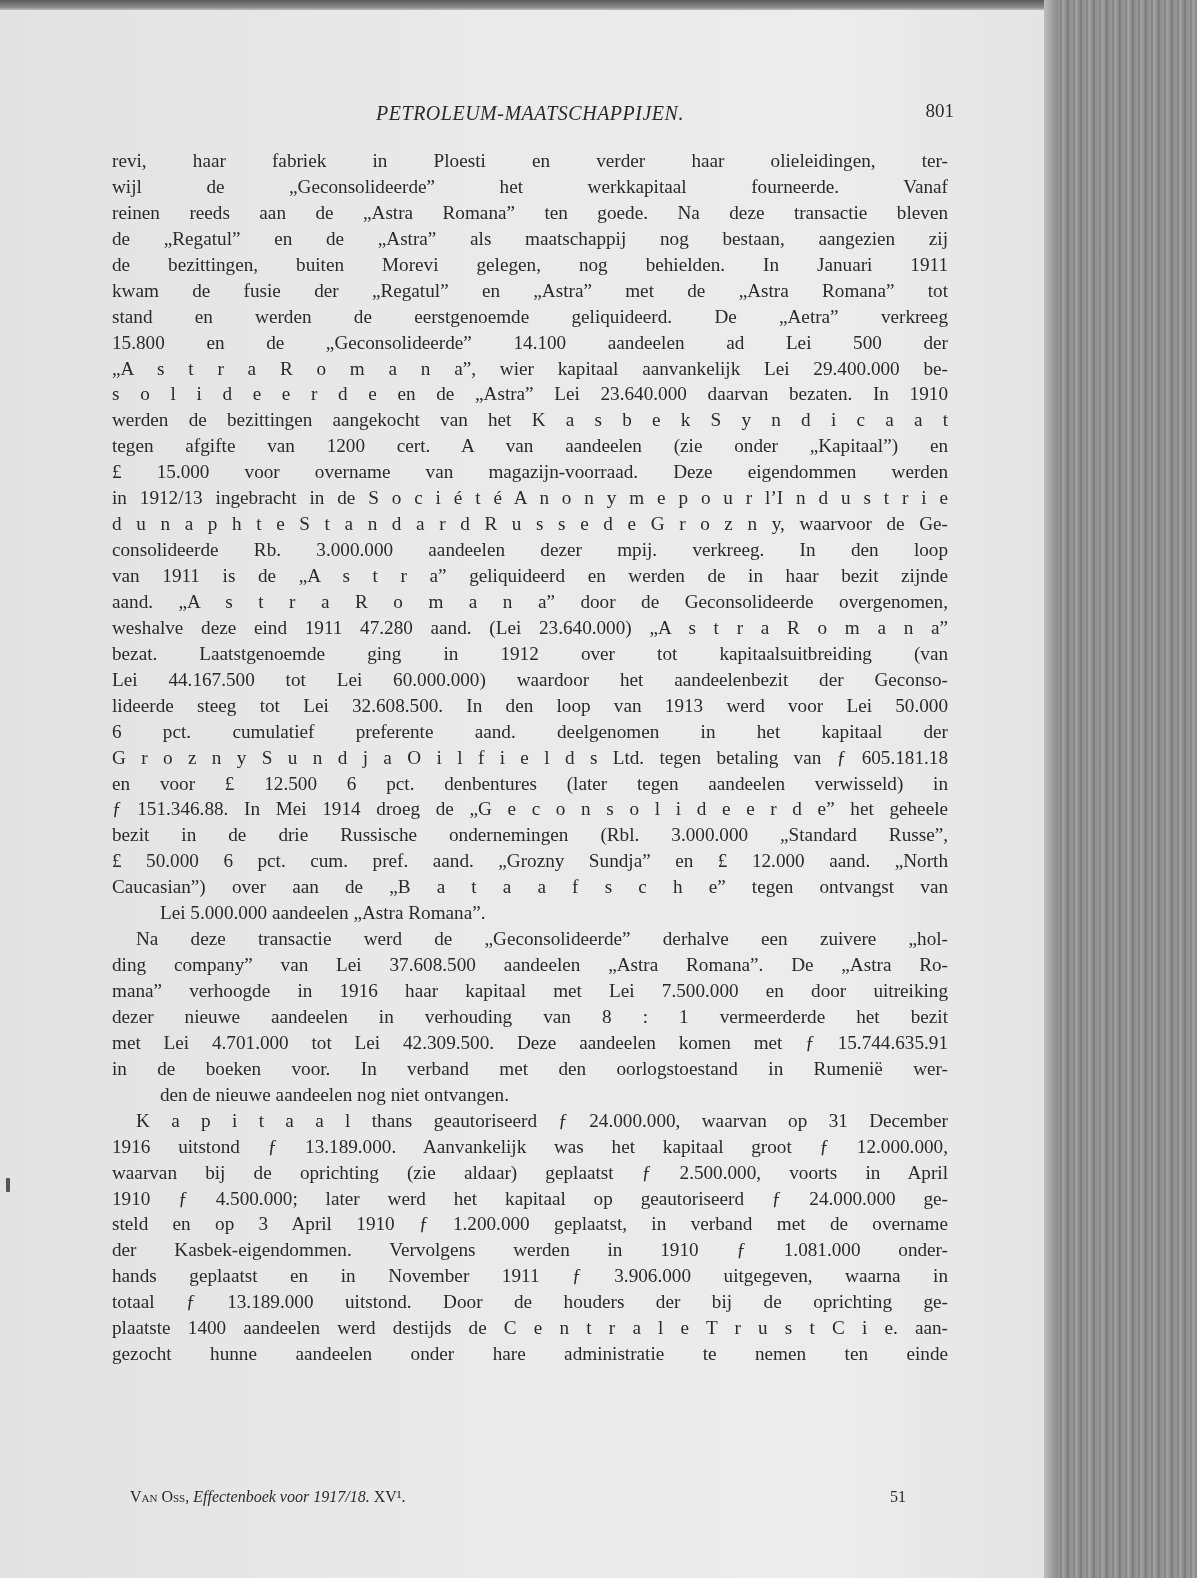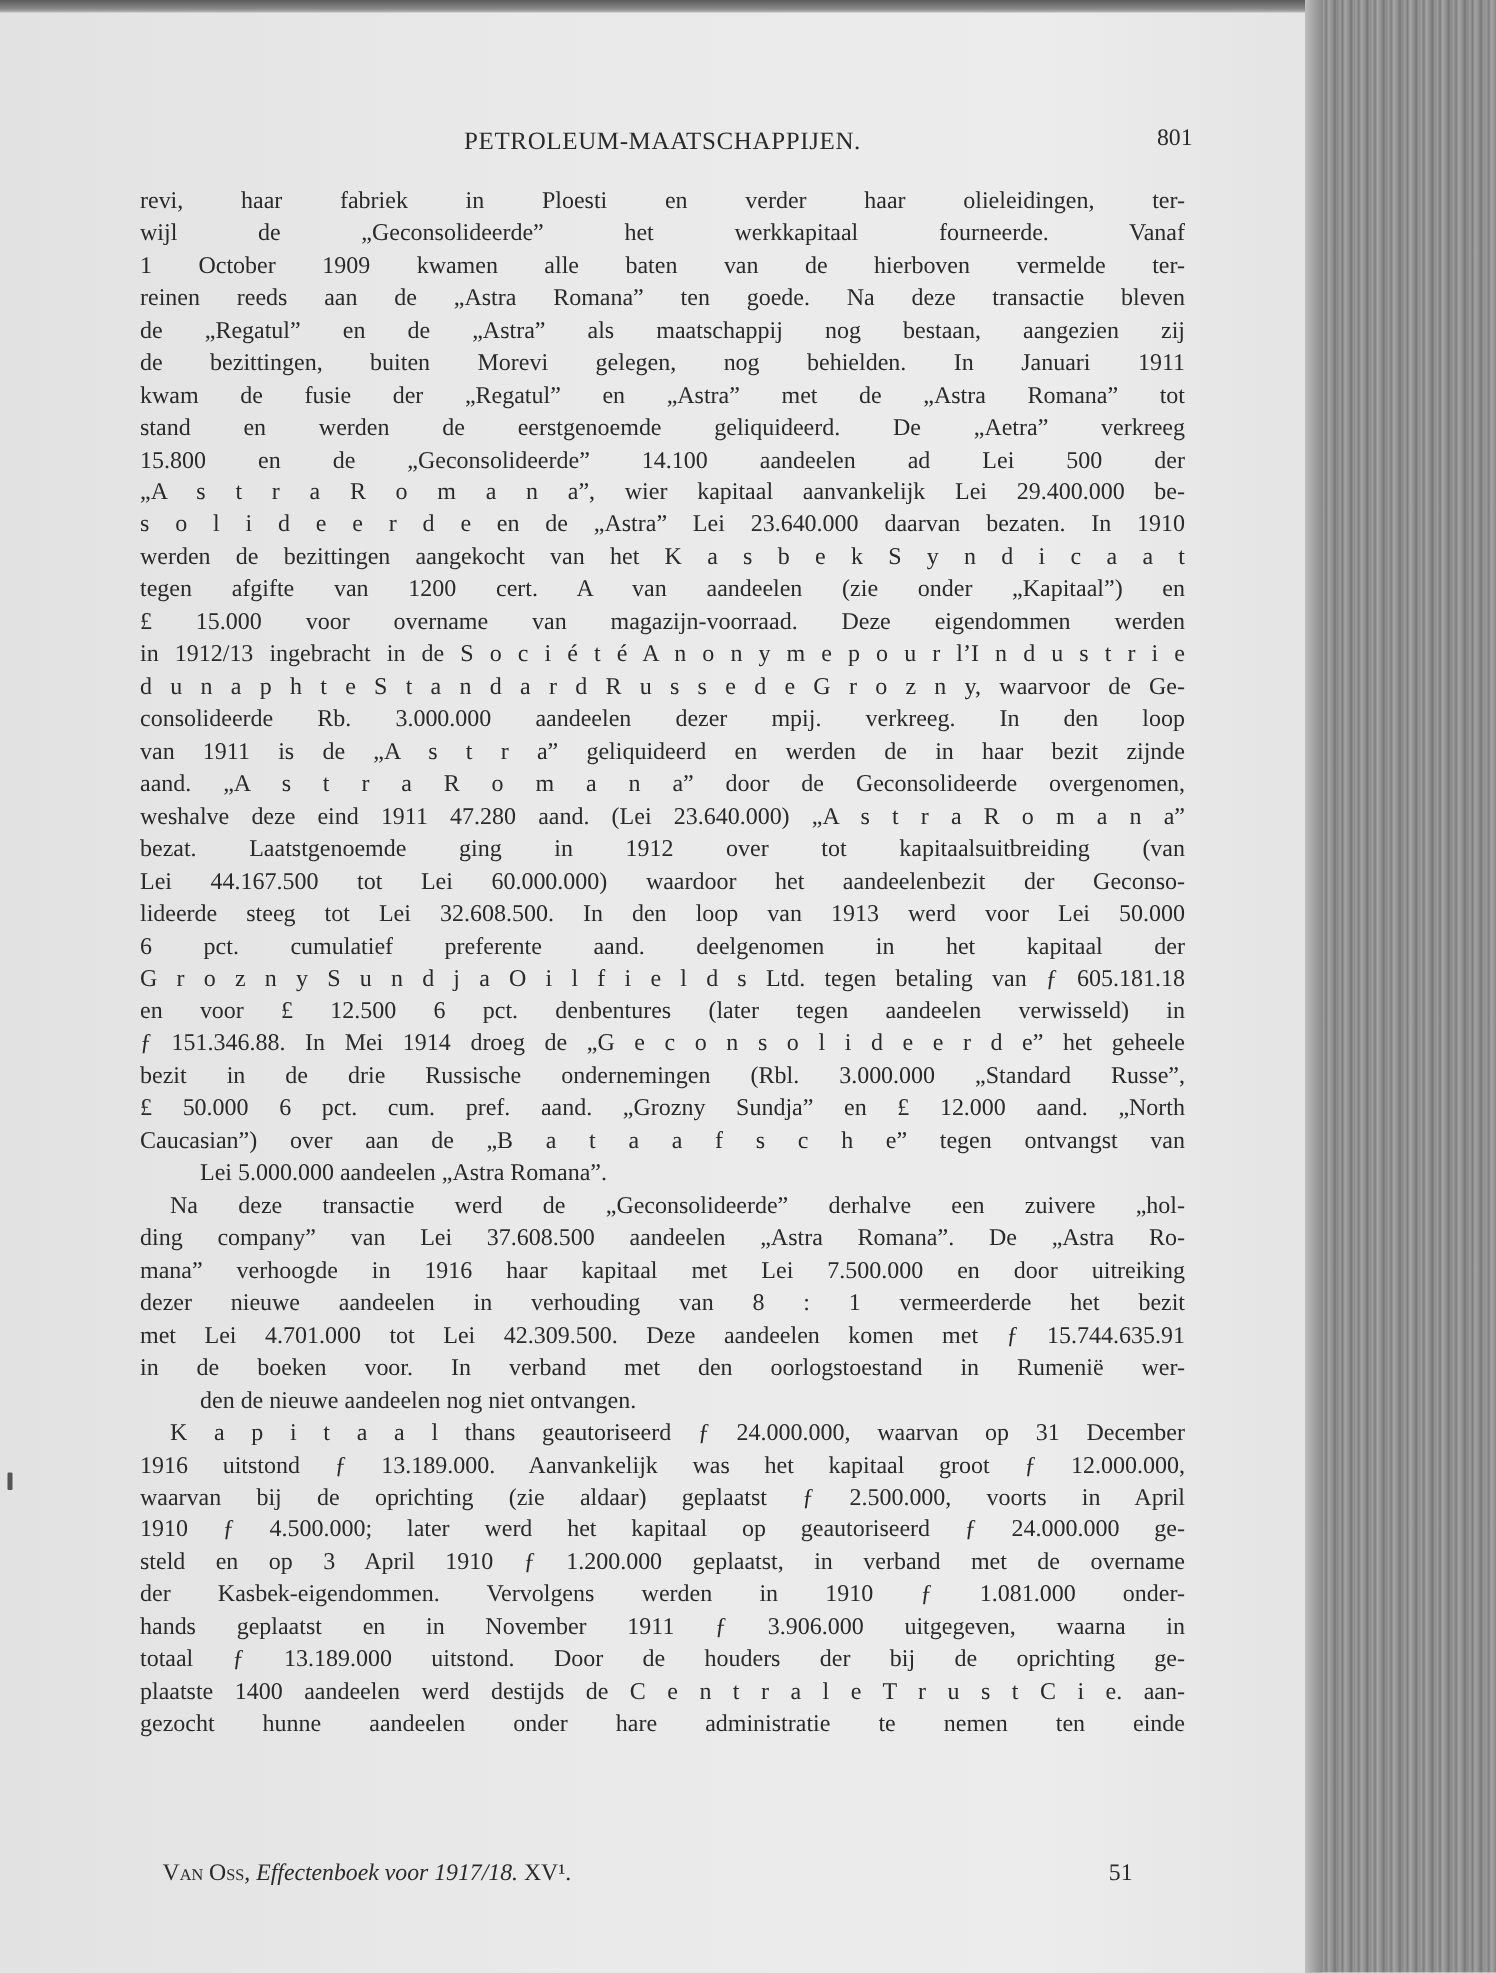--- a/index.html
+++ b/index.html
@@ -25,38 +25,38 @@
   }
   .page-edges::before {
     content: ""; position: absolute; left: 0; top: 0; width: 14px; height: 100%;
     background: linear-gradient(90deg, #bdbdbd, #8a8a8a);
   }
   .running-head {
     position: absolute; left: 112px; top: 100px; width: 836px; height: 30px;
   }
   .running-title {
     position: absolute; left: 0; right: 0; text-align: center;
-    font-size: 20px; letter-spacing: 0.5px; top: 2px;
+    font-style: italic; font-size: 20px; letter-spacing: 0.5px; top: 2px;
   }
   .page-number {
     position: absolute; right: -6px; top: 0; font-size: 19px;
   }
   .body-text {
     position: absolute; left: 112px; top: 148px; width: 836px;
     font-size: 19.2px; line-height: 25.95px;
   }
   .line {
     display: block; white-space: nowrap; text-align: justify;
     text-align-last: justify; height: 25.95px; overflow: visible;
   }
   .line.last { text-align-last: left; margin-left: 48px; }
   .line.indent { padding-left: 24px; }
   .footer {
     position: absolute; left: 130px; top: 1488px; width: 776px; height: 26px;
-    font-size: 19px;
+    font-size: 16px;
   }
   .footer-citation { position: absolute; left: 0; top: 0; }
   .footer-citation .sc { font-variant: small-caps; }
   .footer-citation .it { font-style: italic; }
   .signature-mark { position: absolute; right: 0; top: 0; }
   .margin-mark {
     position: absolute; left: 6px; top: 1178px; width: 4px; height: 14px;
     background: #555; border-radius: 1px;
   }
 </style>
@@ -69,21 +69,20 @@
 <div class="margin-mark"></div>
 
 <div class="running-head">
   <div class="running-title">PETROLEUM-MAATSCHAPPIJEN.</div>
   <div class="page-number">801</div>
 </div>
 
 <div class="body-text">
   <span class="line">revi, haar fabriek in Ploesti en verder haar olieleidingen, ter-</span>
   <span class="line">wijl de „Geconsolideerde” het werkkapitaal fourneerde. Vanaf</span>
-  <span class="line">1 October 1909 kwamen alle baten van de hierboven vermelde ter-</span>
   <span class="line">reinen reeds aan de „Astra Romana” ten goede. Na deze transactie bleven</span>
   <span class="line">de „Regatul” en de „Astra” als maatschappij nog bestaan, aangezien zij</span>
   <span class="line">de bezittingen, buiten Morevi gelegen, nog behielden. In Januari 1911</span>
   <span class="line">kwam de fusie der „Regatul” en „Astra” met de „Astra Romana” tot</span>
   <span class="line">stand en werden de eerstgenoemde geliquideerd. De „Aetra” verkreeg</span>
   <span class="line">15.800 en de „Geconsolideerde” 14.100 aandeelen ad Lei 500 der</span>
   <span class="line">„A s t r a   R o m a n a”, wier kapitaal aanvankelijk Lei 29.400.000 be-</span>
   <span class="line">s o l i d e e r d e  en de „Astra” Lei 23.640.000 daarvan bezaten. In 1910</span>
   <span class="line">werden de bezittingen aangekocht van het K a s b e k  S y n d i c a a t</span>
   <span class="line">tegen afgifte van 1200 cert. A van aandeelen (zie onder „Kapitaal”) en</span>

